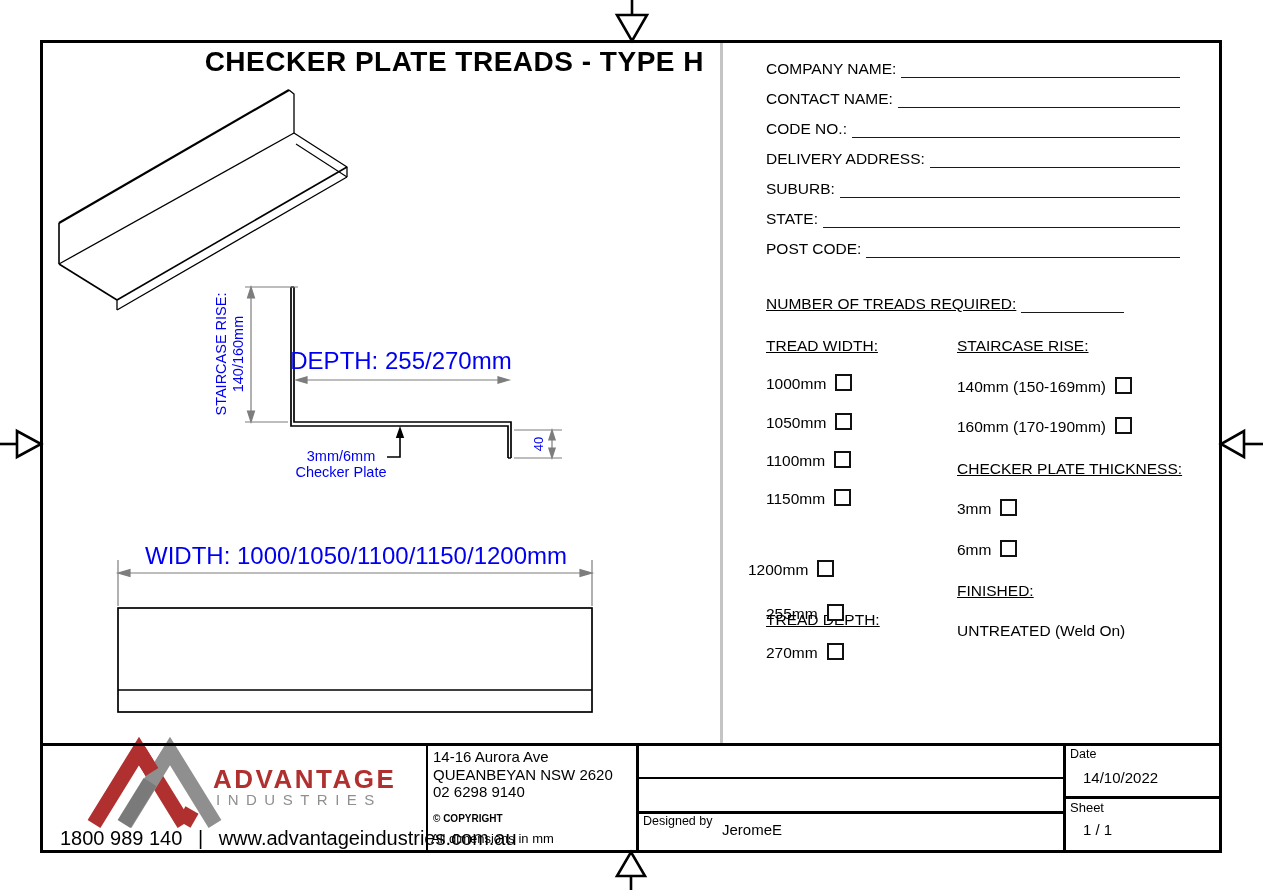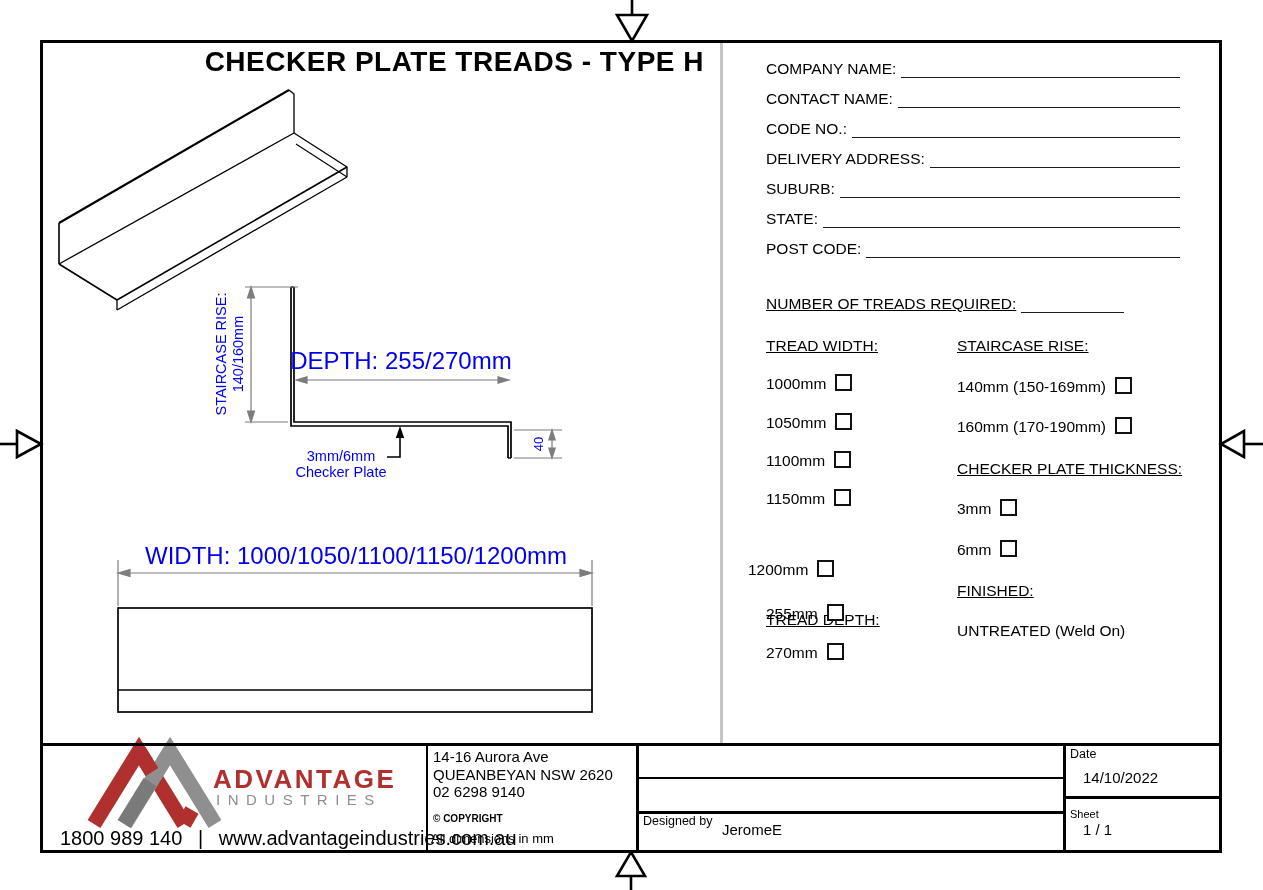--- a/index.html
+++ b/index.html
@@ -202,14 +202,14 @@
   <div>02 6298 9140</div>
 </div>
 <div class="abs" style="left:433px;top:813px;font-size:10px;font-weight:bold;">© COPYRIGHT</div>
 <div class="abs" style="left:431px;top:831px;font-size:13px;">All dimensions in mm</div>
 
 <div class="abs" style="left:643px;top:814px;font-size:12.5px;">Designed by</div>
 <div class="abs" style="left:722px;top:821px;font-size:15px;">JeromeE</div>
 
 <div class="abs" style="left:1070px;top:747px;font-size:12.5px;">Date</div>
 <div class="abs" style="left:1083px;top:769px;font-size:15px;">14/10/2022</div>
-<div class="abs" style="left:1070px;top:800px;font-size:11px;margin-top:8px;">Sheet</div>
+<div class="abs" style="left:1070px;top:800px;font-size:13px;">Sheet</div>
 <div class="abs" style="left:1083px;top:821px;font-size:15px;">1 / 1</div>
 
 </body></html>

